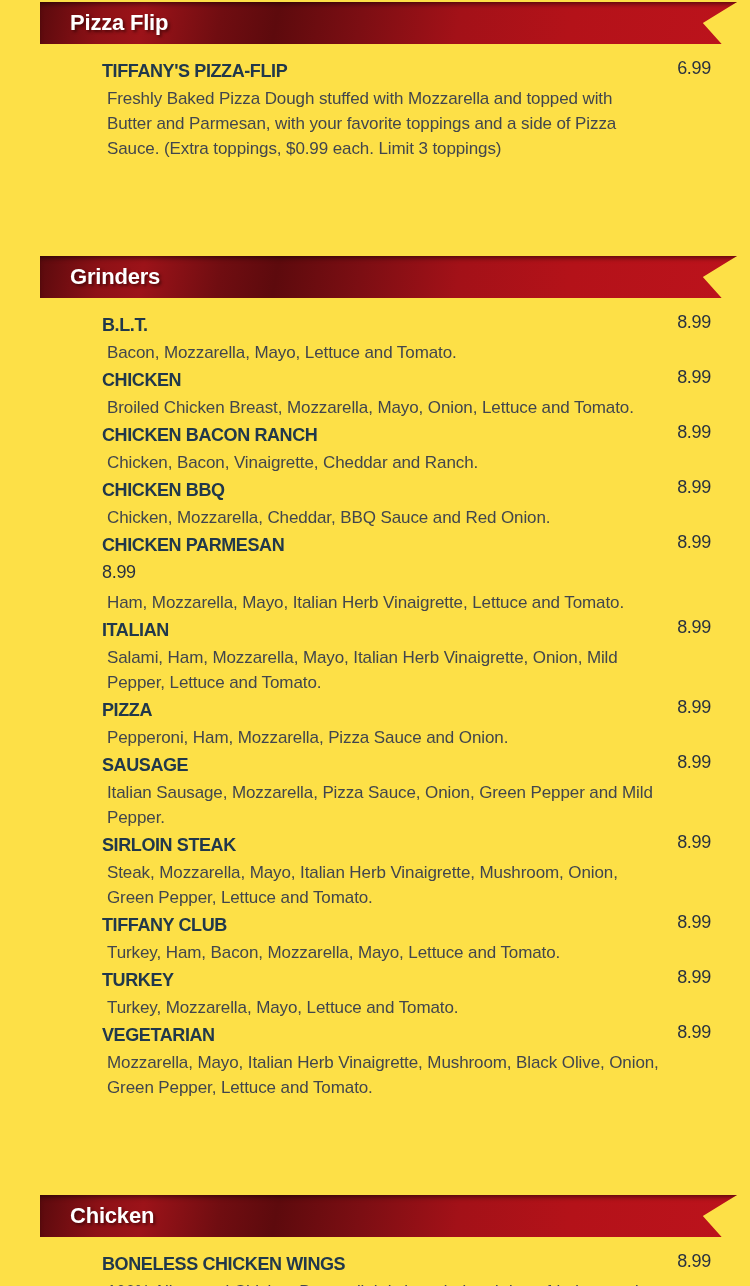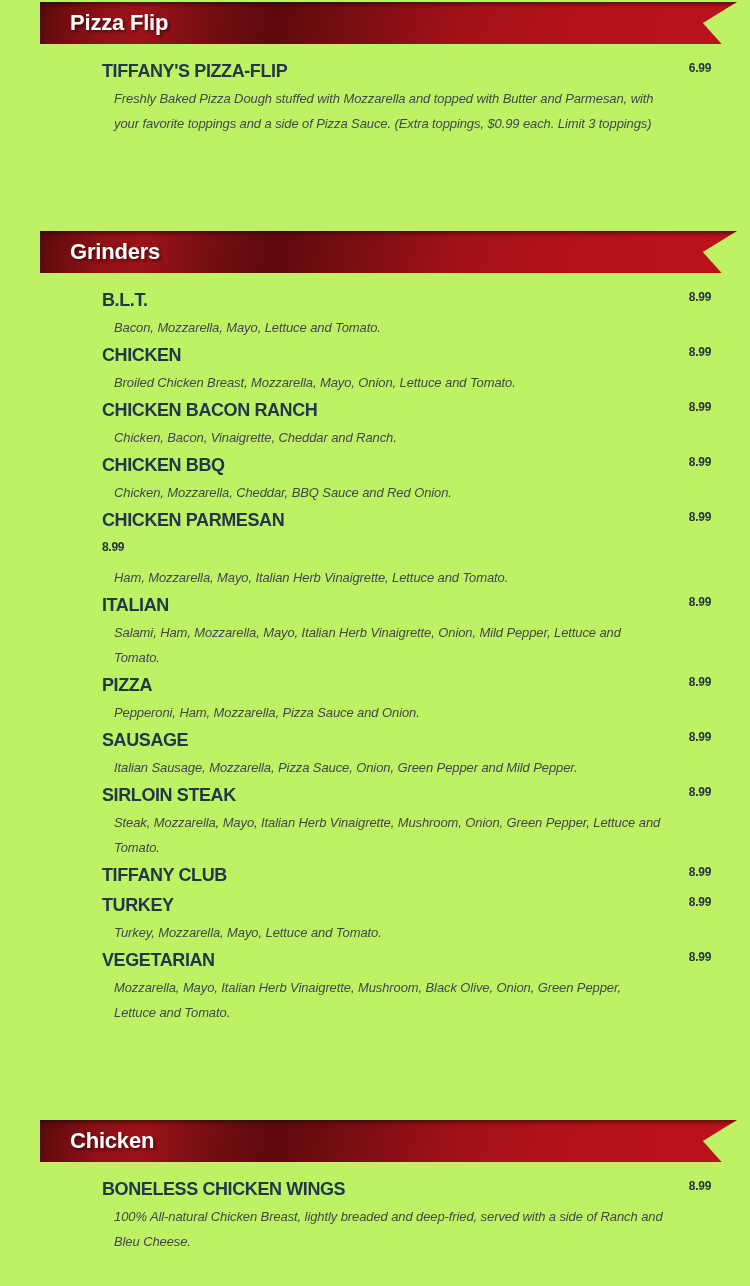--- a/index.html
+++ b/index.html
@@ -4,21 +4,21 @@
 <style>
   * { margin:0; padding:0; box-sizing:border-box; }
   html,body { background:#ffffff; }
   body {
     width:750px; height:1286px;
     font-family:"Liberation Sans", sans-serif;
     position:relative; overflow:hidden;
   }
   .page {
     width:750px; height:1286px;
-    background:#bef264;
+    background:#fde047;
     overflow:hidden;
     position:relative;
   }
   .section { }
   .section-banner {
     margin-left:40px;
     margin-top:9px;
     width:697px;
     height:42px;
     display:flex;
@@ -52,32 +52,31 @@
     justify-content:space-between;
     line-height:30px;
   }
   .item-name {
     font-size:18px;
     font-weight:700;
     color:#21384b;
     letter-spacing:-0.4px;
   }
   .item-price {
-    font-size:12px;
-    font-weight:700;
+    font-size:18px;
+    font-weight:400;
     color:#2a3240;
     letter-spacing:-0.3px;
     position:relative;
     top:-3px;
   }
   .item-description {
-    margin-left:12px;
+    margin-left:5px;
     width:552px;
-    font-size:13px;
-    font-style:italic;
+    font-size:17px;
     color:#42464d;
     line-height:25px;
     letter-spacing:-0.1px;
   }
 </style>
 </head>
 <body>
 
 <div class="page">
   <div class="section">
@@ -176,20 +175,21 @@
       <span class="item-price">8.99</span>
     </div>
     <div class="item-description">Steak, Mozzarella, Mayo, Italian Herb Vinaigrette, Mushroom, Onion, Green Pepper, Lettuce and Tomato.</div>
   </div>
 
   <div class="menu-item">
     <div class="item-head">
       <span class="item-name">TIFFANY CLUB</span>
       <span class="item-price">8.99</span>
     </div>
+    <div class="item-description">Turkey, Ham, Bacon, Mozzarella, Mayo, Lettuce and Tomato.</div>
   </div>
 
   <div class="menu-item">
     <div class="item-head">
       <span class="item-name">TURKEY</span>
       <span class="item-price">8.99</span>
     </div>
     <div class="item-description">Turkey, Mozzarella, Mayo, Lettuce and Tomato.</div>
   </div>
 

